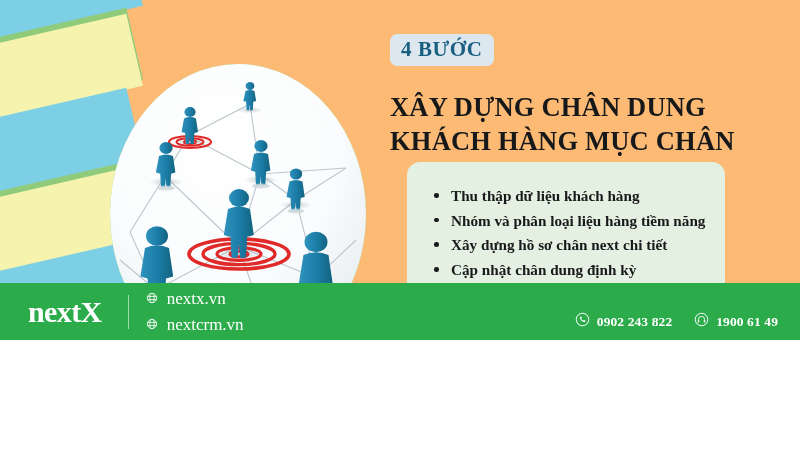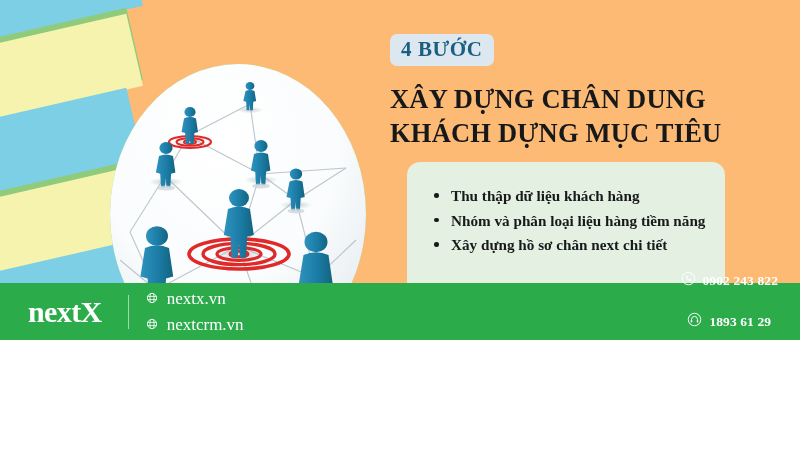--- a/index.html
+++ b/index.html
@@ -78,21 +78,21 @@
     display: inline-block;
     background: #DCE7EF;
     color: #1A5F80;
     font-size: 21px;
     font-weight: bold;
     letter-spacing: 0.6px;
     padding: 3px 11px 4px 11px;
     border-radius: 7px;
   }
   .title {
-    margin-top: 16px;
+    margin-top: 24px;
     color: #16181A;
     font-size: 26.5px;
     font-weight: bold;
     line-height: 1.30;
     letter-spacing: 0.2px;
   }
   .title .line { display: block; white-space: nowrap; }
 
   .list-panel {
     position: absolute;
@@ -191,21 +191,20 @@
     font-size: 17px;
   }
   .ico { display: block; }
   .footer-phones {
     position: absolute;
     right: 22px;
     bottom: 9px;
     display: flex;
     align-items: center;
     gap: 22px;
-    flex-direction: column;
   }
   .phone-row {
     display: flex;
     align-items: center;
     gap: 7px;
     color: #ffffff;
     font-size: 13.5px;
     font-weight: bold;
     letter-spacing: 0.1px;
   }
@@ -346,29 +345,30 @@
           <ellipse cx="206" cy="246" rx="14.5" ry="4.2"></ellipse>
         </g>
       </svg>
     </div>
   </div>
 
   <div class="right">
     <div class="badge">4 BƯỚC</div>
     <div class="title">
       <span class="line">XÂY DỰNG CHÂN DUNG</span>
-      <span class="line">KHÁCH DỰNG MỤC TIÊU</span>
+      <span class="line">KHÁCH HÀNG MỤC CHÂN</span>
     </div>
   </div>
 
   <div class="list-panel">
     <ul>
       <li>Thu thập dữ liệu khách hàng</li>
       <li>Nhóm và phân loại liệu hàng tiềm năng</li>
       <li>Xây dựng hồ sơ chân next chi tiết</li>
+      <li>Cập nhật chân dung định kỳ</li>
     </ul>
   </div>
 
   <div class="nextx-badge">
     <span class="nb-text"><span>nextx</span><span class="nb-x">X</span></span>
   </div>
 
   <div class="footer">
     <div class="footer-logo">nextX</div>
     <div class="footer-divider"></div>
@@ -407,18 +407,18 @@
       </div>
       <div class="phone-row">
         <span class="ico">
           <svg width="15" height="15" viewBox="0 0 24 24" fill="none" stroke="#ffffff" stroke-width="1.6">
             <circle cx="12" cy="12" r="10"></circle>
             <path d="M7.2 13.4v-1.6a4.8 4.8 0 0 1 9.6 0v1.6" stroke-width="1.5"></path>
             <rect x="5.9" y="12.6" width="2.6" height="4" rx="1.2" fill="#ffffff" stroke="none"></rect>
             <rect x="15.5" y="12.6" width="2.6" height="4" rx="1.2" fill="#ffffff" stroke="none"></rect>
           </svg>
         </span>
-        <span>1893 61 29</span>
+        <span>1900 61 49</span>
       </div>
     </div>
   </div>
 
 </div>
 
 </body></html>

